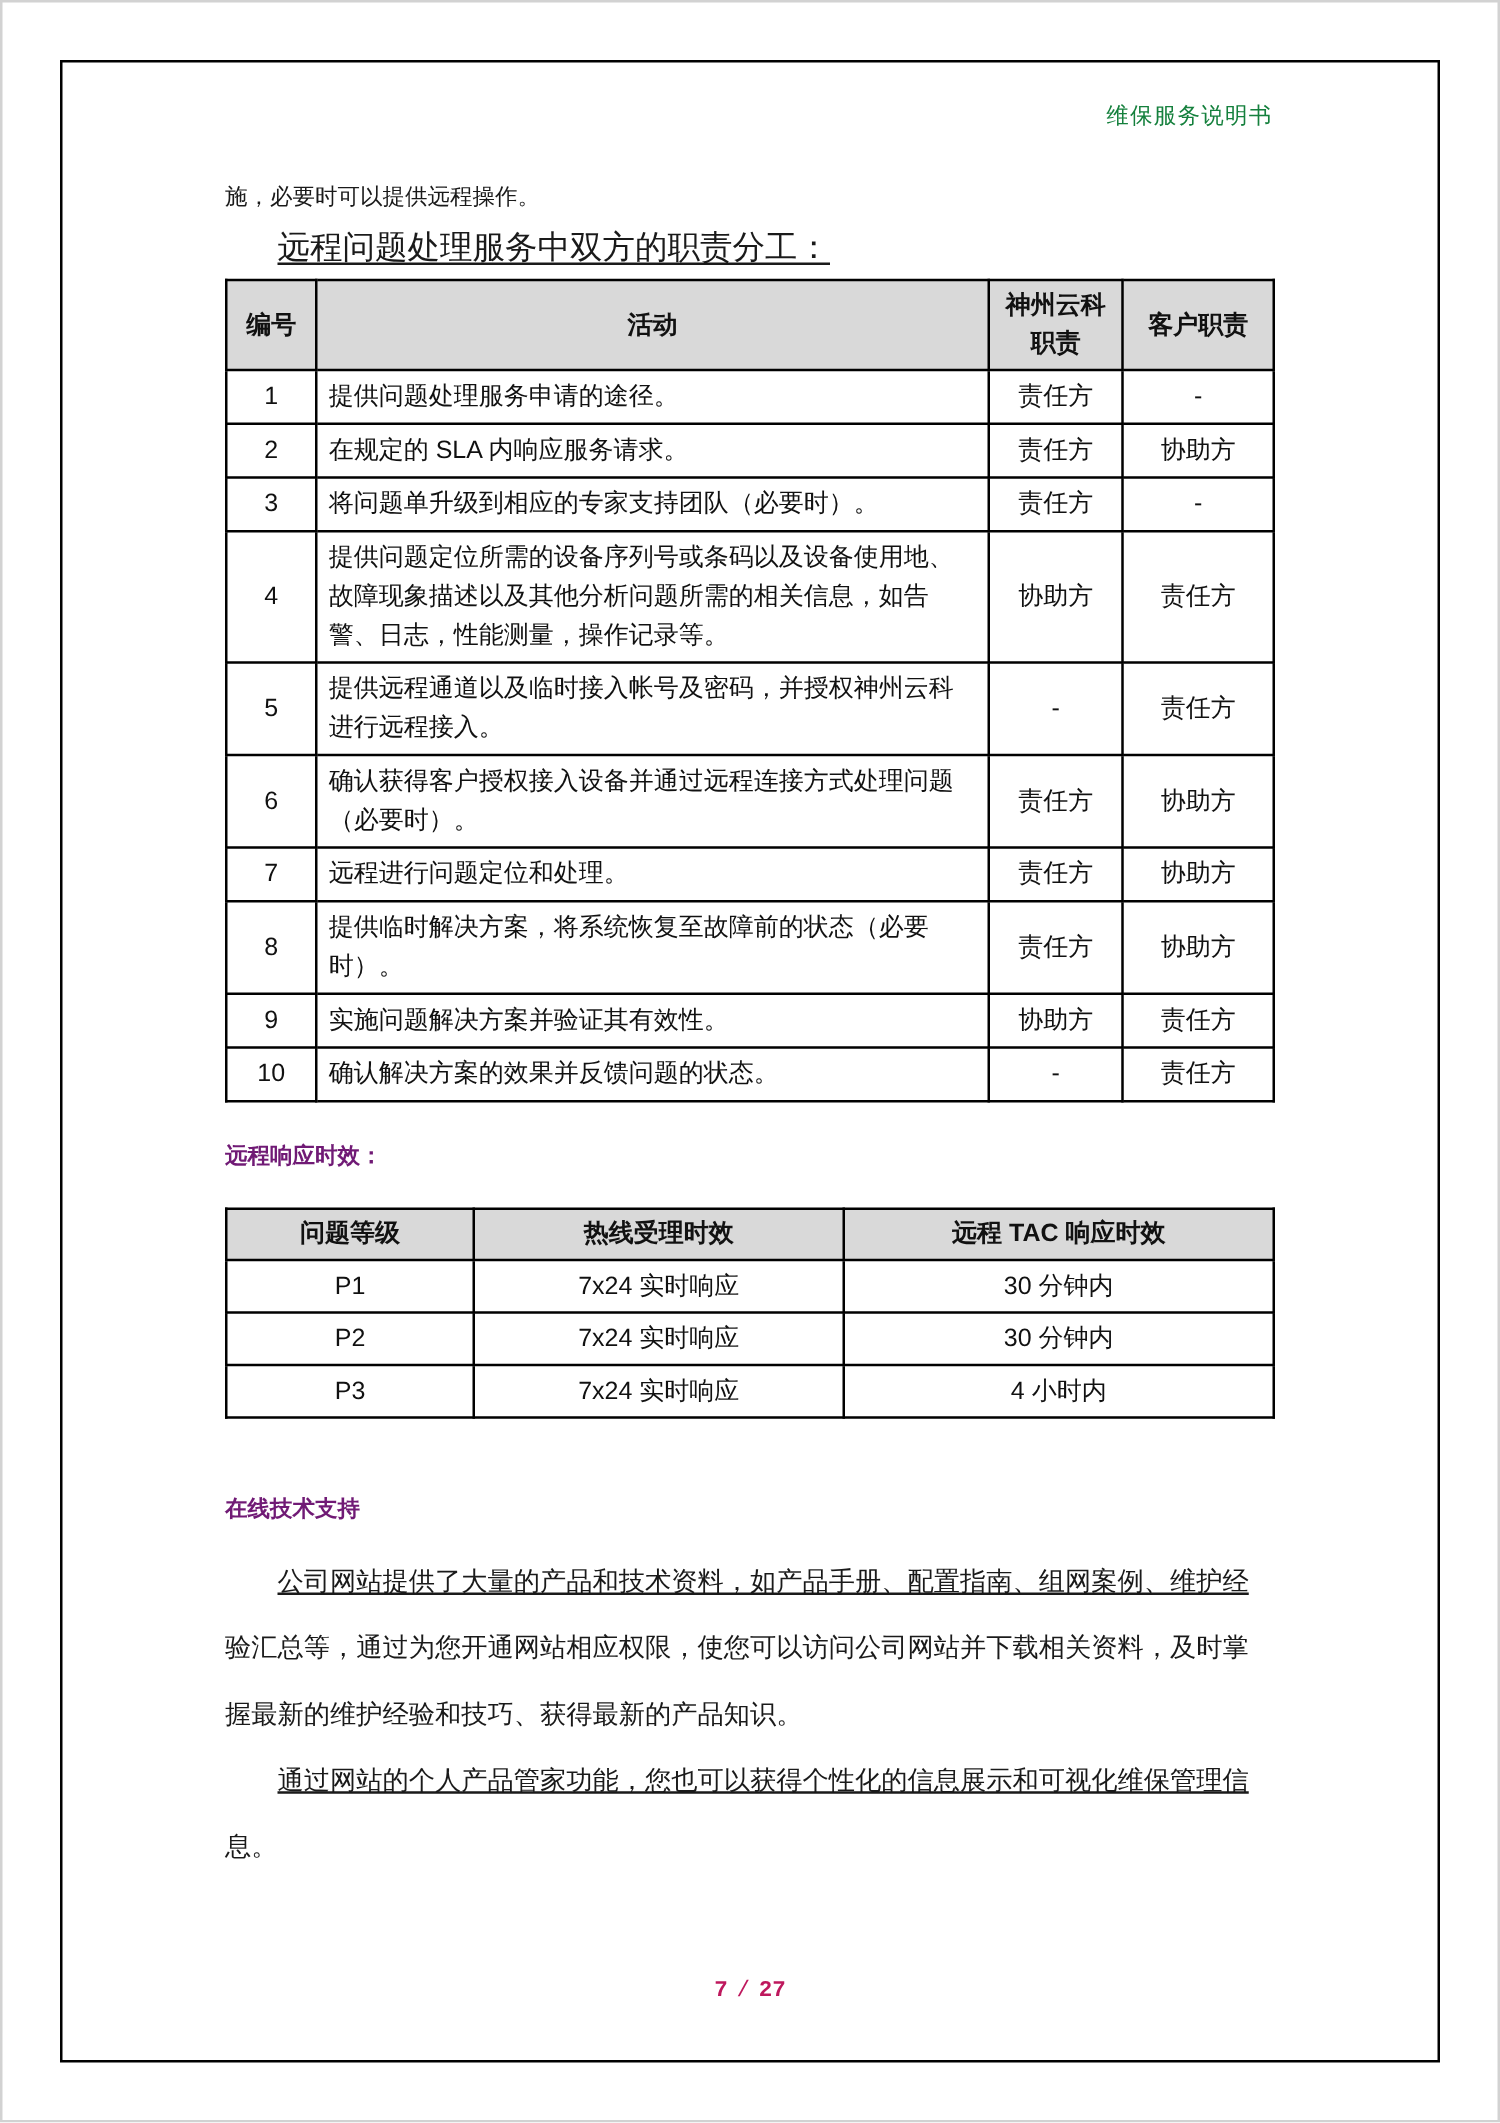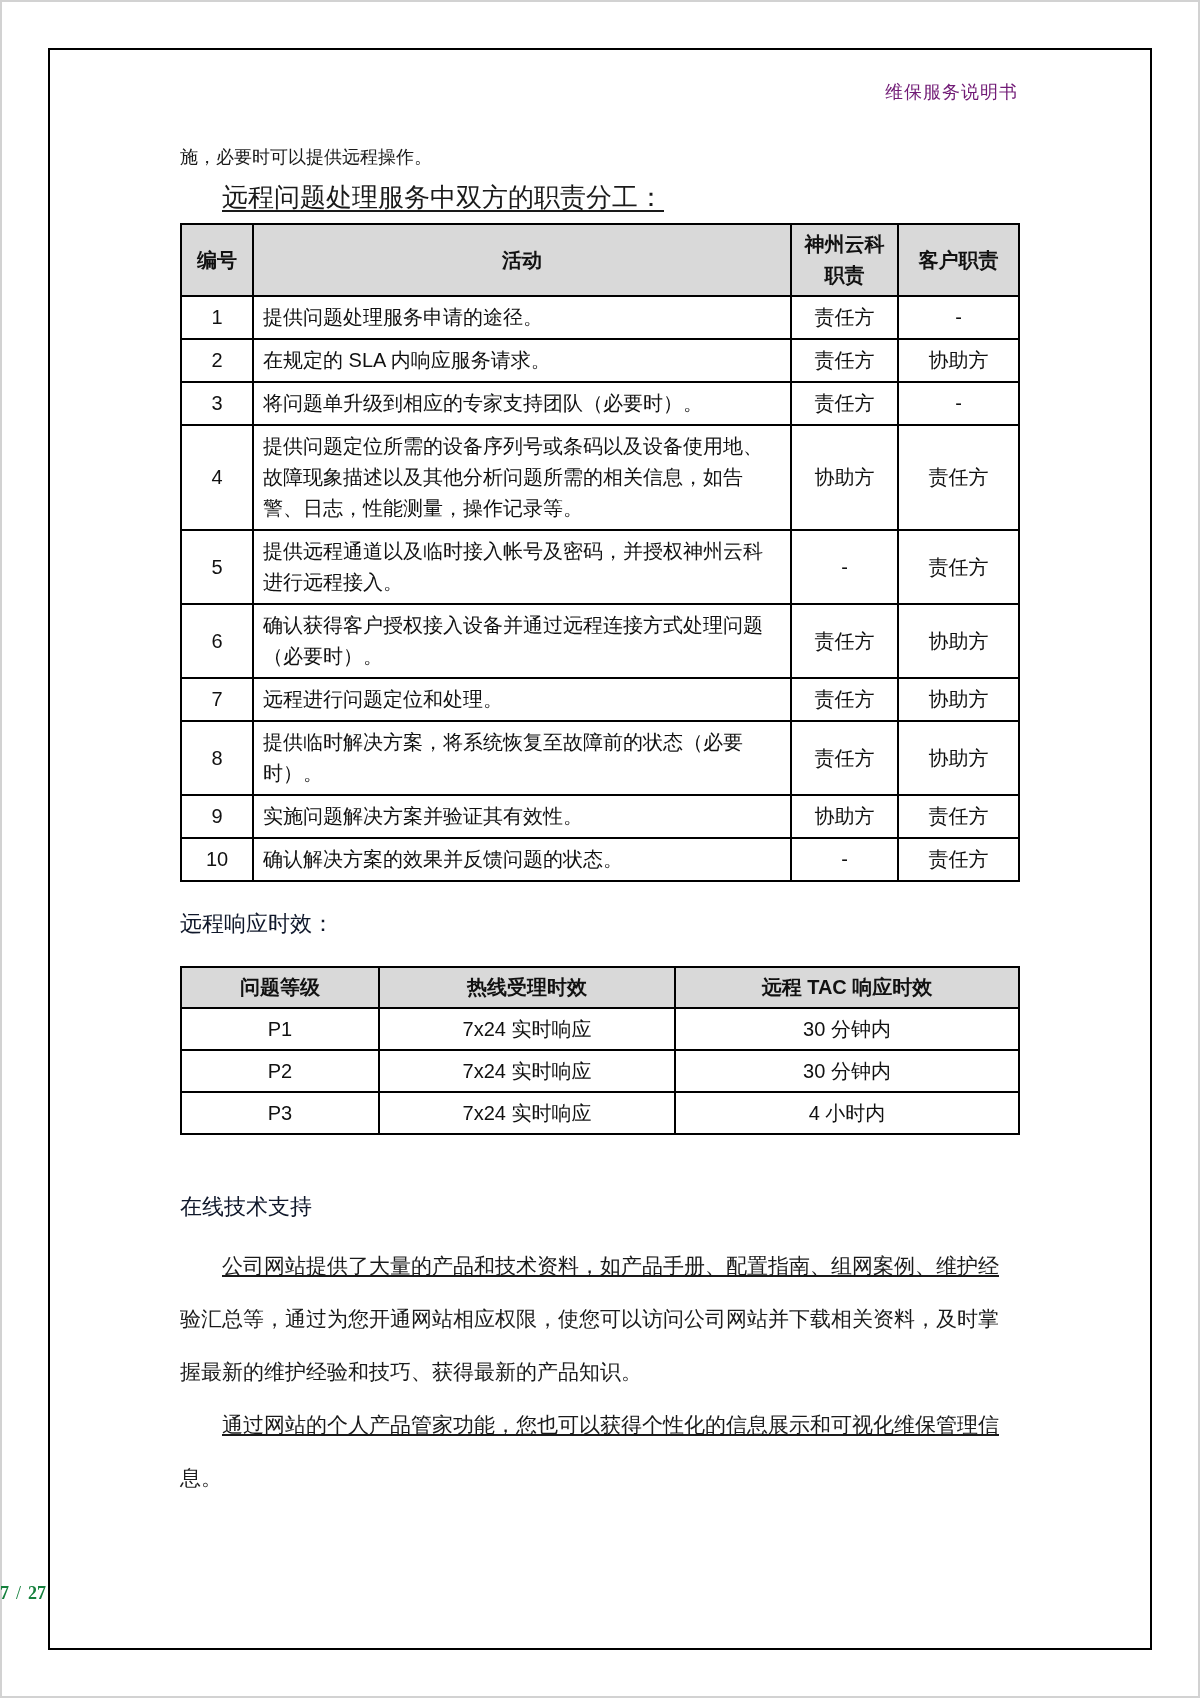--- a/index.html
+++ b/index.html
@@ -24,21 +24,21 @@
   .content {
     position: absolute;
     left: 180px; top: 80px;
     width: 838px;
   }
   .doc-header {
     text-align: right;
     font-family: "Liberation Serif", serif;
     font-size: 18px;
     line-height: 24px;
-    color: #701a75;
+    color: #15803d;
     letter-spacing: 1px;
   }
   .intro {
     margin-top: 38px;
     font-size: 18px;
     line-height: 30px;
   }
   .caption {
     margin-top: 10px;
     font-size: 26px;
@@ -73,37 +73,38 @@
     padding: 5px 8px;
     text-align: center;
   }
   td.activity {
     text-align: left;
     padding: 5px 14px 5px 9px;
   }
   .t2 td { line-height: 30px; padding: 5px 6px; }
   .h2 {
     margin-top: 26px;
-    font-size: 22px;
+    font-size: 18px;
     line-height: 32px;
-    font-weight: 400;
-    color: #0f172a;
+    font-weight: 700;
+    color: #701a75;
   }
   .h2-online { margin-top: 56px; }
   .para { margin-top: 16px; font-size: 21px; }
   .para2 { margin-top: 0; }
   .para .line { line-height: 53px; }
   .para .indent { text-indent: 42px; text-decoration: underline; }
   .footer {
     position: absolute;
     left: 0; top: 1583px;
     width: 100%;
-    font-family: Liberation Serif, serif;
-    font-size: 18px;
-    color: #15803d;
+    text-align: center;
+    font-family: Liberation Mono, monospace;
+    font-size: 18px;
+    color: #be185d;
   }
   .footer .num { font-weight: bold; }
   .footer .sep { margin: 0 7px; font-weight: 400; }
 </style>
 </head>
 <body>
 
 <div class="canvas">
   <div class="page-border"></div>
 

